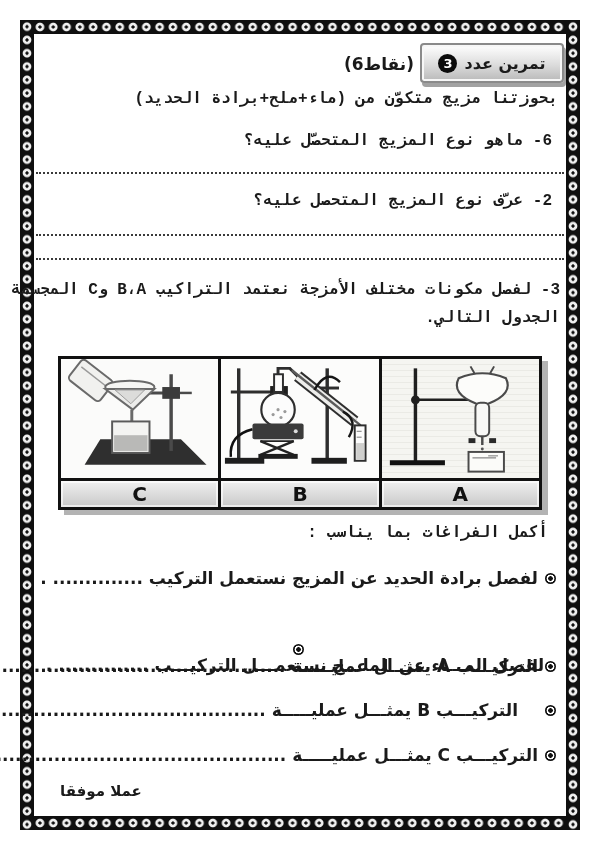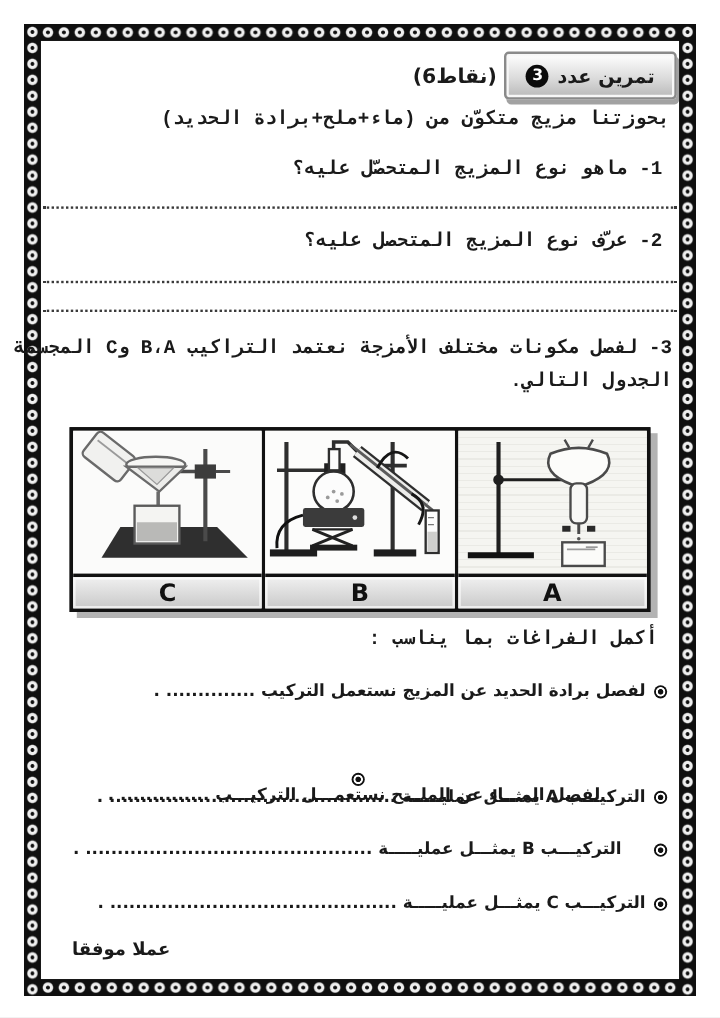--- a/index.html
+++ b/index.html
@@ -44,21 +44,21 @@
   .diag{flex:1;border-bottom:3px solid #111;overflow:hidden;background:#fcfcfb;}
   .diag svg{width:100%;height:100%;display:block;}
   .texA{background:repeating-linear-gradient(0deg,#f5f5f1 0 5px,#eaeae5 5px 6px);}
   .lbl{height:26px;background:linear-gradient(180deg,#f0f0f0,#c9c9c9);
        display:flex;align-items:center;justify-content:center;font-size:20px;color:#111;
        box-shadow:inset 0 0 0 2px rgba(255,255,255,.65);}
 
   
   .fill-title{top:486px;right:18px;left:0;}
   .item{display:flex;flex-direction:row;align-items:center;left:0;right:10px;
-        font-size:14px;white-space:nowrap;}
+        font-size:17px;white-space:nowrap;}
   .i1{top:532px;} .i2{top:608px;flex-direction:column;} .i3{top:620px;} .i4{top:664px;gap:20px;} .i5{top:709px;}
   .bullet{width:11px;height:11px;border-radius:50%;flex:0 0 auto;margin-left:7px;
           background:radial-gradient(circle,#111 0 2px,#fff 2.6px 3.6px,#111 4.2px 5.5px);}
   .footer{top:746px;left:26px;font-size:15px;direction:rtl;}
 </style>
 </head>
 <body>
 
 <div class="page">
   <div class="orn h top"></div>
@@ -69,21 +69,21 @@
   <div class="content">
 
     <div class="abs ex-button">
       <span>تمرين عدد</span>
       <span class="badge">3</span>
     </div>
     <div class="abs points" dir="ltr">(6نقاط)</div>
 
     <div class="abs line intro">بحوزتنا مزيج متكوّن من (ماء+ملح+برادة الحديد)</div>
 
-    <div class="abs line q1">1- ماهو نوع المزيج المتحصّل عليه؟</div>
+    <div class="abs line q1">6- ماهو نوع المزيج المتحصّل عليه؟</div>
     <div class="abs dotline d1"></div>
 
     <div class="abs line q2">2- عرّف نوع المزيج المتحصل عليه؟</div>
     <div class="abs dotline d2"></div>
     <div class="abs dotline d3"></div>
 
     <div class="abs line q3">
       <div>3- لفصل مكونات مختلف الأمزجة نعتمد التراكيب A‏،‏B وC المجسمة في</div>
       <div>الجدول التالي.</div>
     </div>

